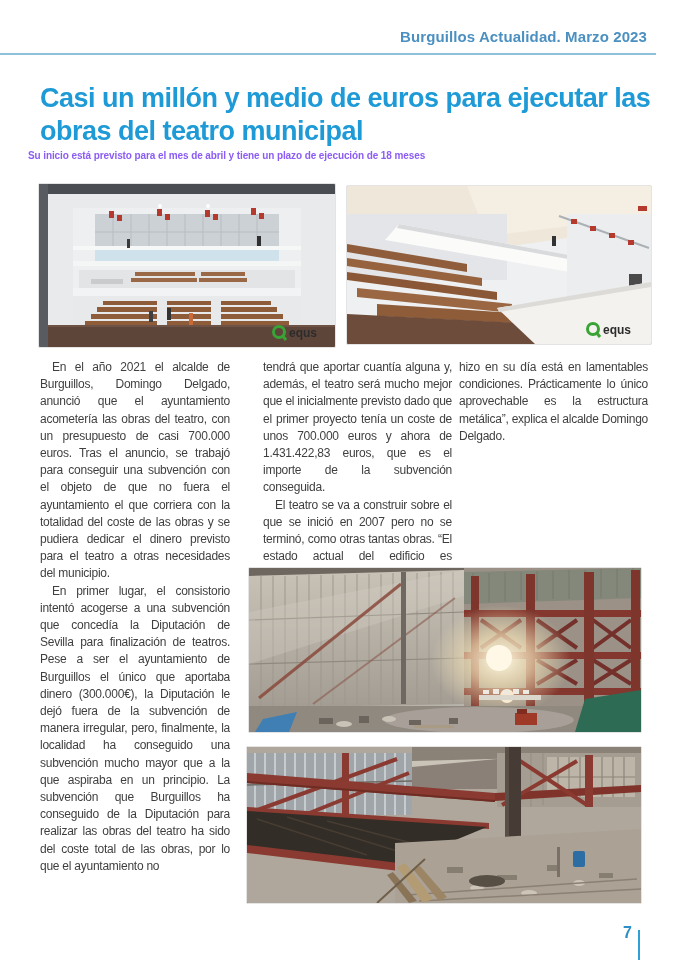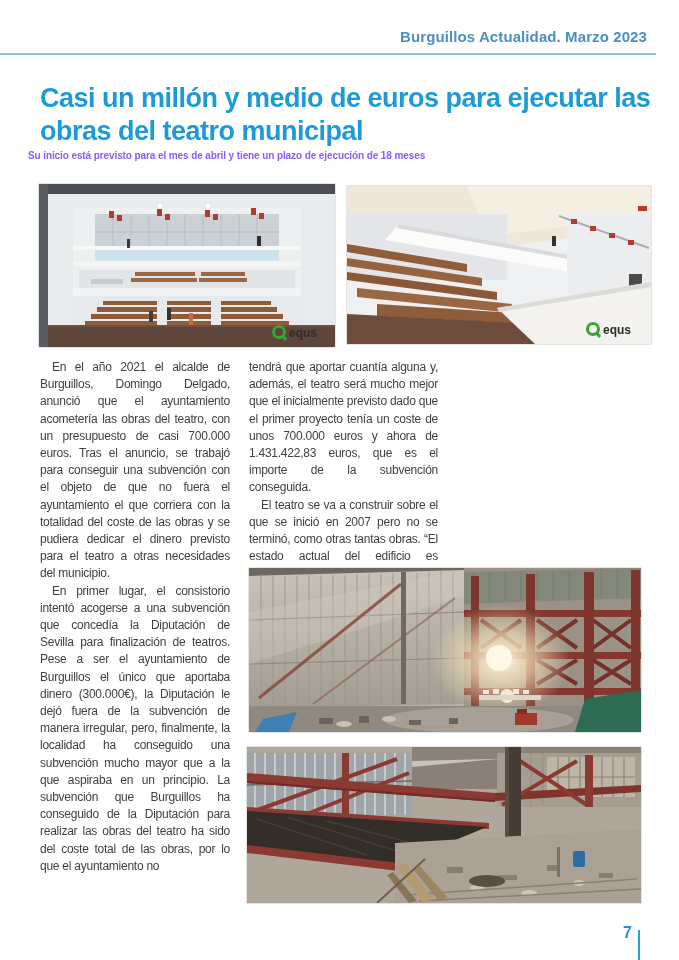--- a/index.html
+++ b/index.html
@@ -39,21 +39,21 @@
   .img-frame svg{display:block;width:100%;height:100%;}
   
   .col{
     position:absolute;top:351px;z-index:1;
     font-size:12px;line-height:17.2px;letter-spacing:-0.25px;
     color:#3f3f3f;text-align:justify;
   }
   .col p{margin:0;}
   .col p.indent{text-indent:12px;}
   .col-1{left:40px; width:190px;}
-  .col-2{left:249px;width:189px;}
+  .col-2{left:263px;width:189px;}
   .col-3{left:459px;width:189px;}
   
   .page-number{
     position:absolute;left:600px;top:916px;width:32px;text-align:right;
     font-size:16px;font-weight:bold;color:#2e8ec6;
   }
   .footer-rule{
     position:absolute;left:638px;top:922px;width:2px;height:38px;background:#2da0d8;
   }
 </style>
@@ -179,20 +179,21 @@
 
   <div class="col col-1">
     <p class="indent">En el año 2021 el alcalde de Burguillos, Domingo Delgado, anunció que el ayuntamiento acometería las obras del teatro, con un presupuesto de casi 700.000 euros. Tras el anuncio, se trabajó para conseguir una subvención con el objeto de que no fuera el ayuntamiento el que corriera con la totalidad del coste de las obras y se pudiera dedicar el dinero previsto para el teatro a otras necesidades del municipio.</p>
     <p class="indent">En primer lugar, el consistorio intentó acogerse a una subvención que concedía la Diputación de Sevilla para finalización de teatros. Pese a ser el ayuntamiento de Burguillos el único que aportaba dinero (300.000€), la Diputación le dejó fuera de la subvención de manera irregular, pero, finalmente, la localidad ha conseguido una subvención mucho mayor que a la que aspiraba en un principio. La subvención que Burguillos ha conseguido de la Diputación para realizar las obras del teatro ha sido del coste total de las obras, por lo que el ayuntamiento no</p>
   </div>
   <div class="col col-2">
     <p>tendrá que aportar cuantía alguna y, además, el teatro será mucho mejor que el inicialmente previsto dado que el primer proyecto tenía un coste de unos 700.000 euros y ahora de 1.431.422,83 euros, que es el importe de la subvención conseguida.</p>
     <p class="indent">El teatro se va a construir sobre el que se inició en 2007 pero no se terminó, como otras tantas obras. “El estado actual del edificio es catastrófico, donde lo poco que se</p>
   </div>
   <div class="col col-3">
+    <p>hizo en su día está en lamentables condiciones. Prácticamente lo único aprovechable es la estructura metálica”, explica el alcalde Domingo Delgado.</p>
   </div>
 
   <figure class="img-frame photo-top">
     <svg viewBox="0 0 392 164" xmlns="http://www.w3.org/2000/svg">
       <defs>
         <linearGradient id="wallg1" x1="0" y1="0" x2="0" y2="1">
           <stop offset="0" stop-color="#c8c2b7"></stop>
             <stop offset="1" stop-color="#a39c92"></stop>
         </linearGradient>
         <radialGradient id="flare1" cx="0.5" cy="0.5" r="0.5">

